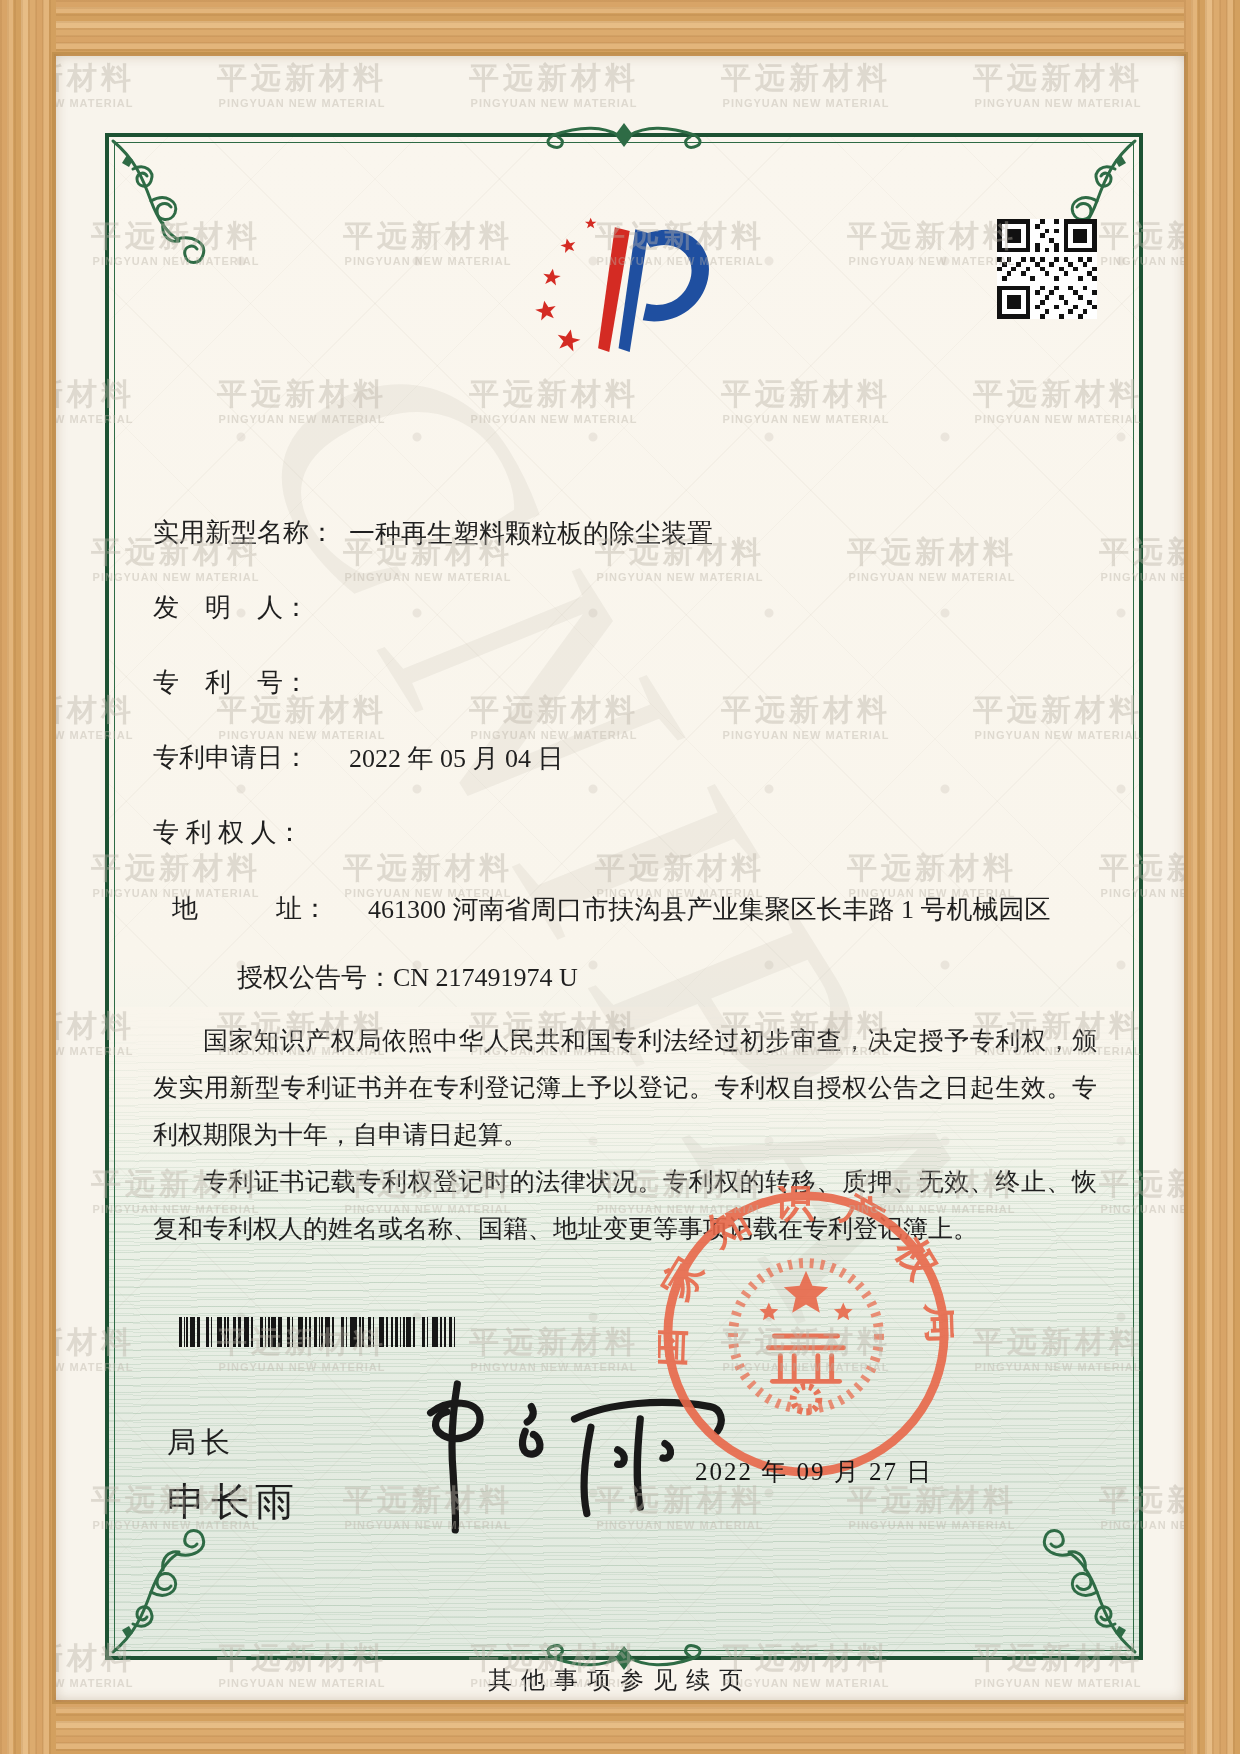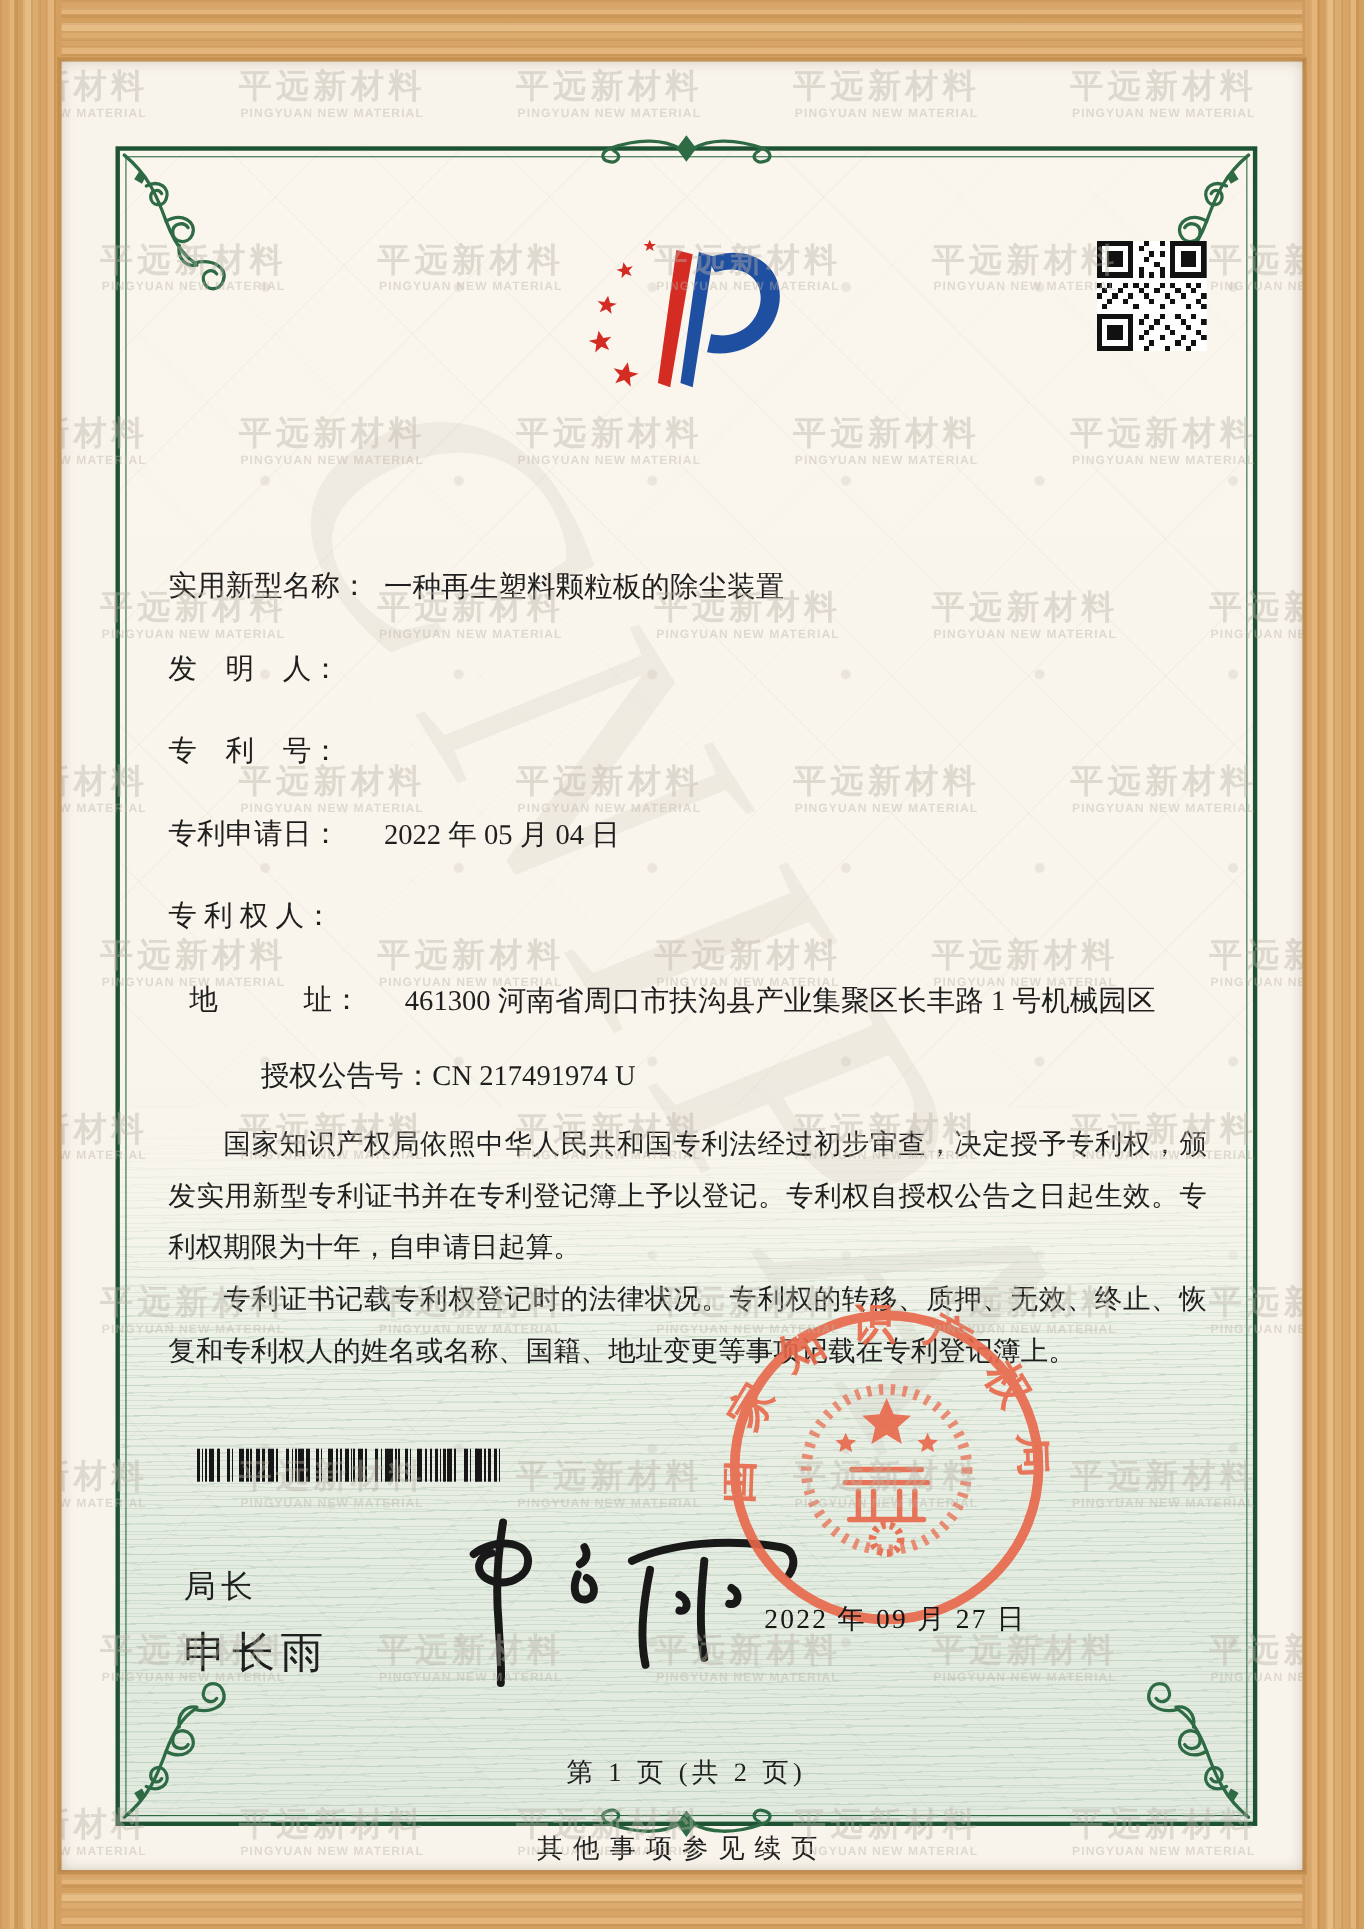--- a/index.html
+++ b/index.html
@@ -292,21 +292,20 @@
           <path d="M118 152 L182 152"></path>
           <path d="M112 164 L188 164"></path>
           <path d="M124 172 L124 196 M138 172 L138 196 M162 172 L162 196 M176 172 L176 196"></path>
           <path d="M116 198 L184 198"></path>
         </g>
         <circle cx="150" cy="216" r="13" fill="none" stroke-width="7" stroke-dasharray="4 4"></circle>
       </g>
     </svg>
     <div class="seal-date">2022 年 09 月 27 日</div>
 
-    <div class="page-footer">第 1 页 (共 2 页)</div>
   </div>
 </div>
 
 <div id="wm-layer">
     <div class="wm-tile" style="left: -70px; top: 58px;">
       <div class="wm-cn">平远新材料</div>
       <div class="wm-en">PINGYUAN NEW MATERIAL</div>
     </div>
     <div class="wm-tile" style="left: 182px; top: 58px;">
       <div class="wm-cn">平远新材料</div>

